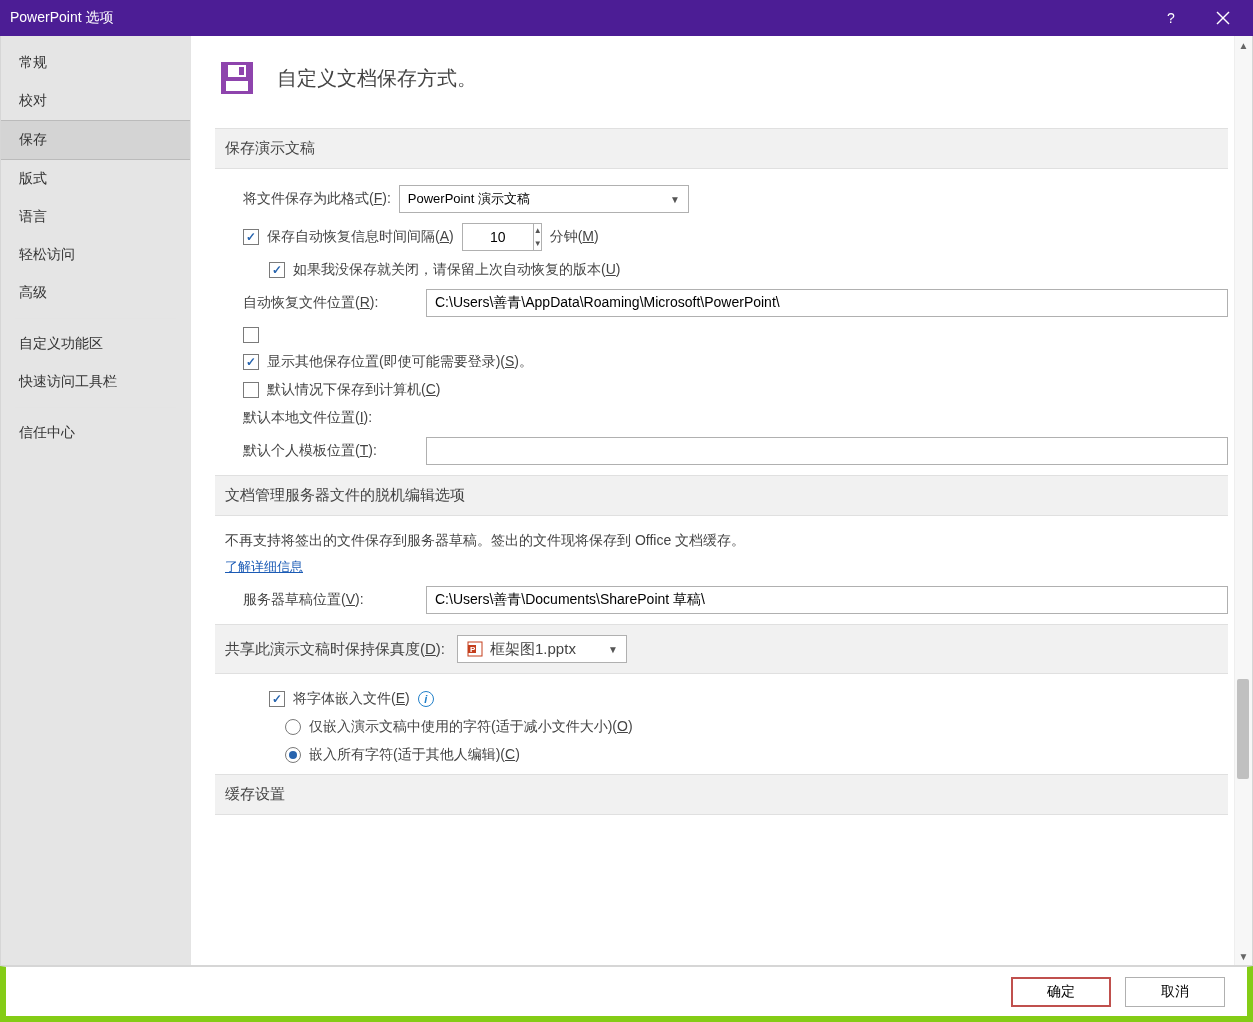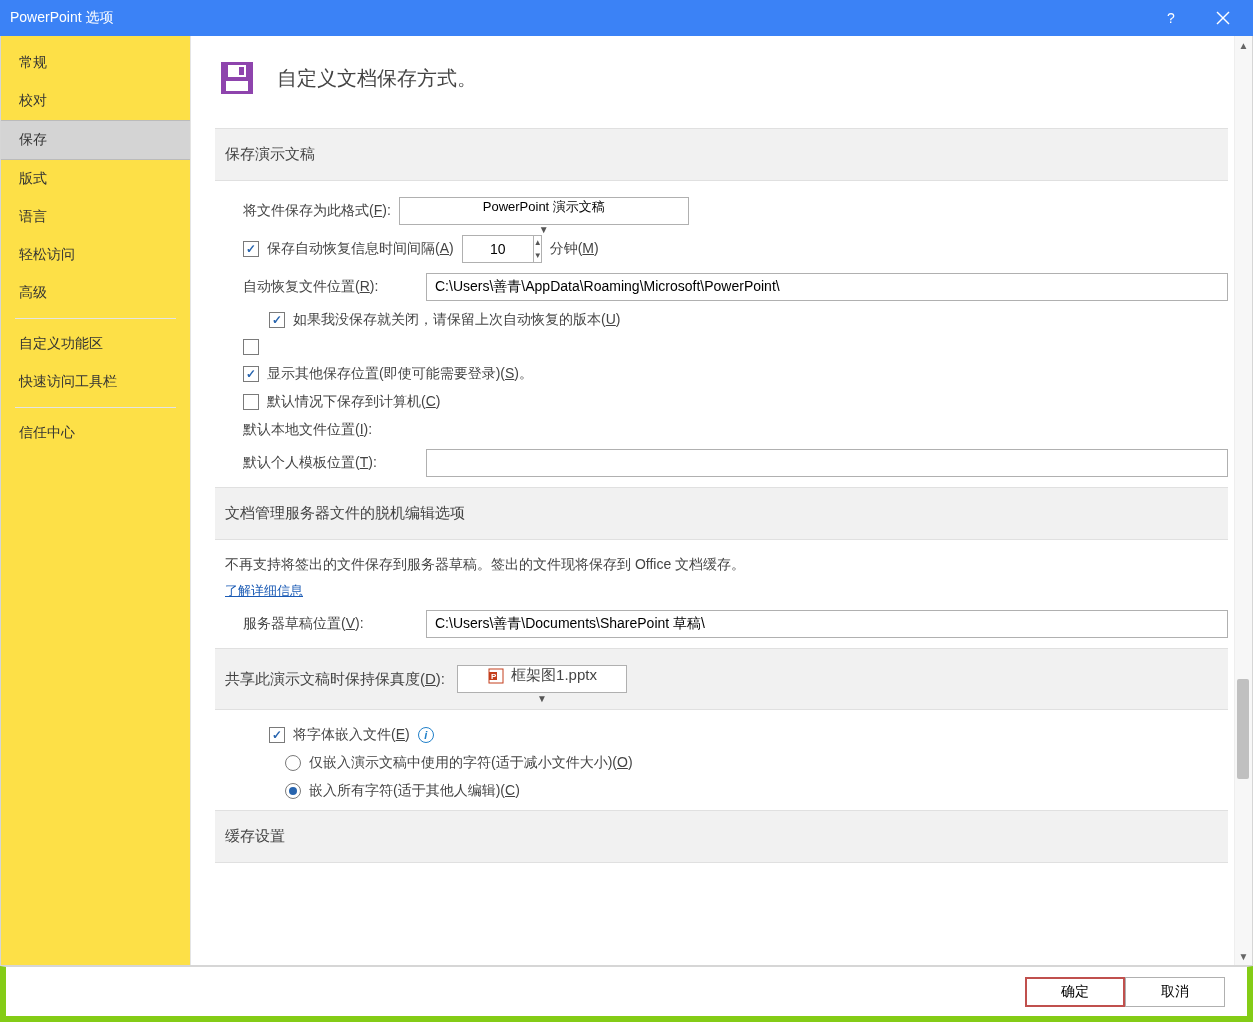--- a/index.html
+++ b/index.html
@@ -5,41 +5,41 @@
     * { box-sizing: border-box; margin: 0; padding: 0; }
     body {
       font-family: "Microsoft YaHei", "Segoe UI", sans-serif;
       font-size: 13px;
       background: #ffffff;
       width: 1253px;
       height: 1022px;
       overflow: hidden;
     }
     .titlebar {
-      background: #3b82f6;
+      background: #4c1d95;
       color: #ffffff;
       height: 36px;
       display: flex;
       align-items: center;
       padding: 0 10px;
       font-size: 14px;
       position: relative;
     }
     .titlebar-title { flex: 1; }
     .titlebar-buttons { display: flex; align-items: center; gap: 24px; margin-right: 6px; }
     .titlebar-btn { width: 28px; height: 28px; display: flex; align-items: center; justify-content: center; color: #fff; cursor: pointer; }
     .dialog-body {
       display: flex;
       height: calc(100% - 36px - 56px);
       border: 1px solid #d6d6d6;
       border-top: none;
     }
     .sidebar {
       width: 190px;
-      background: #fde047;
+      background: #e5e5e5;
       border-right: 1px solid #e4e4e4;
       padding: 8px 0;
     }
     .sidebar-item {
       padding: 10px 18px;
       cursor: pointer;
       font-size: 14px;
       color: #333;
     }
     .sidebar-item.selected { background: #d4d4d4; border: 1px solid #bbb; border-left: none; border-right: none; }
@@ -77,21 +77,21 @@
     }
     .save-icon {
       width: 44px; height: 44px;
       display: inline-flex; align-items:center; justify-content:center;
     }
     .page-subtitle { font-size: 20px; color: #444; }
     .section-header {
       background: #f1f1f1;
       border: 1px solid #e0e0e0;
       border-left:none; border-right:none;
-      padding: 16px 10px;
+      padding: 10px 10px;
       font-size: 15px;
       color: #444;
       margin: 8px 0 16px 0;
     }
     .form-row {
       display: flex;
       align-items: center;
       gap: 8px;
       margin: 10px 0 10px 10px;
     }
@@ -102,21 +102,20 @@
     .dropdown {
       border: 1px solid #b0b0b0;
       background: #fff;
       height: 28px;
       display: flex;
       align-items: center;
       padding: 0 8px;
       gap: 8px;
       justify-content: space-between;
       min-width: 120px;
-      flex-direction: column;
     }
     .dropdown .dd-arrow { color: #555; font-size: 10px; }
     .text-input {
       border: 1px solid #b0b0b0;
       background: #fff;
       height: 28px;
       padding: 0 8px;
       font-size: 14px;
       font-family: inherit;
       flex: 1;
@@ -162,20 +161,21 @@
       color: #2180c9; font-size: 11px; font-style: italic;
       display: inline-flex; align-items:center; justify-content:center;
       font-weight: bold;
     }
     .note-text { color: #444; font-size: 14px; margin-left: 10px; margin-bottom: 8px; }
     .footer {
       height: 56px;
       display: flex;
       align-items: center;
       justify-content: flex-end;
+      gap: 14px;
       padding: 0 22px;
       border: 6px solid #84cc16;
       border-top: 1px solid #d6d6d6;
     }
     .btn {
       min-width: 100px;
       height: 30px;
       border: 1px solid #b0b0b0;
       background: #fff;
       display:flex; align-items:center; justify-content:center;
@@ -249,28 +249,28 @@
         <div class="spinner">
           <input class="spinner-input" value="10" style="">
           <div class="spinner-btns">
             <div class="spinner-up">▲</div>
             <div class="spinner-down">▼</div>
           </div>
         </div>
         <span class="label">分钟(<u>M</u>)</span>
       </div>
 
-      <div class="form-row indent1">
-        <span class="label" style="width:175px">自动恢复文件位置(<u>R</u>):</span>
-        <input class="text-input" value="C:\Users\善青\AppData\Roaming\Microsoft\PowerPoint\" style="">
-      </div>
-
       <div class="form-row indent2">
         <span class="checkbox checked"></span>
         <span class="label">如果我没保存就关闭，请保留上次自动恢复的版本(<u>U</u>)</span>
+      </div>
+
+      <div class="form-row indent1">
+        <span class="label" style="width:175px">自动恢复文件位置(<u>R</u>):</span>
+        <input class="text-input" value="C:\Users\善青\AppData\Roaming\Microsoft\PowerPoint\" style="">
       </div>
 
       <div class="form-row indent1">
         <span class="checkbox"></span>
       </div>
 
       <div class="form-row indent1">
         <span class="checkbox checked"></span>
         <span class="label">显示其他保存位置(即使可能需要登录)(<u>S</u>)。</span>
       </div>

